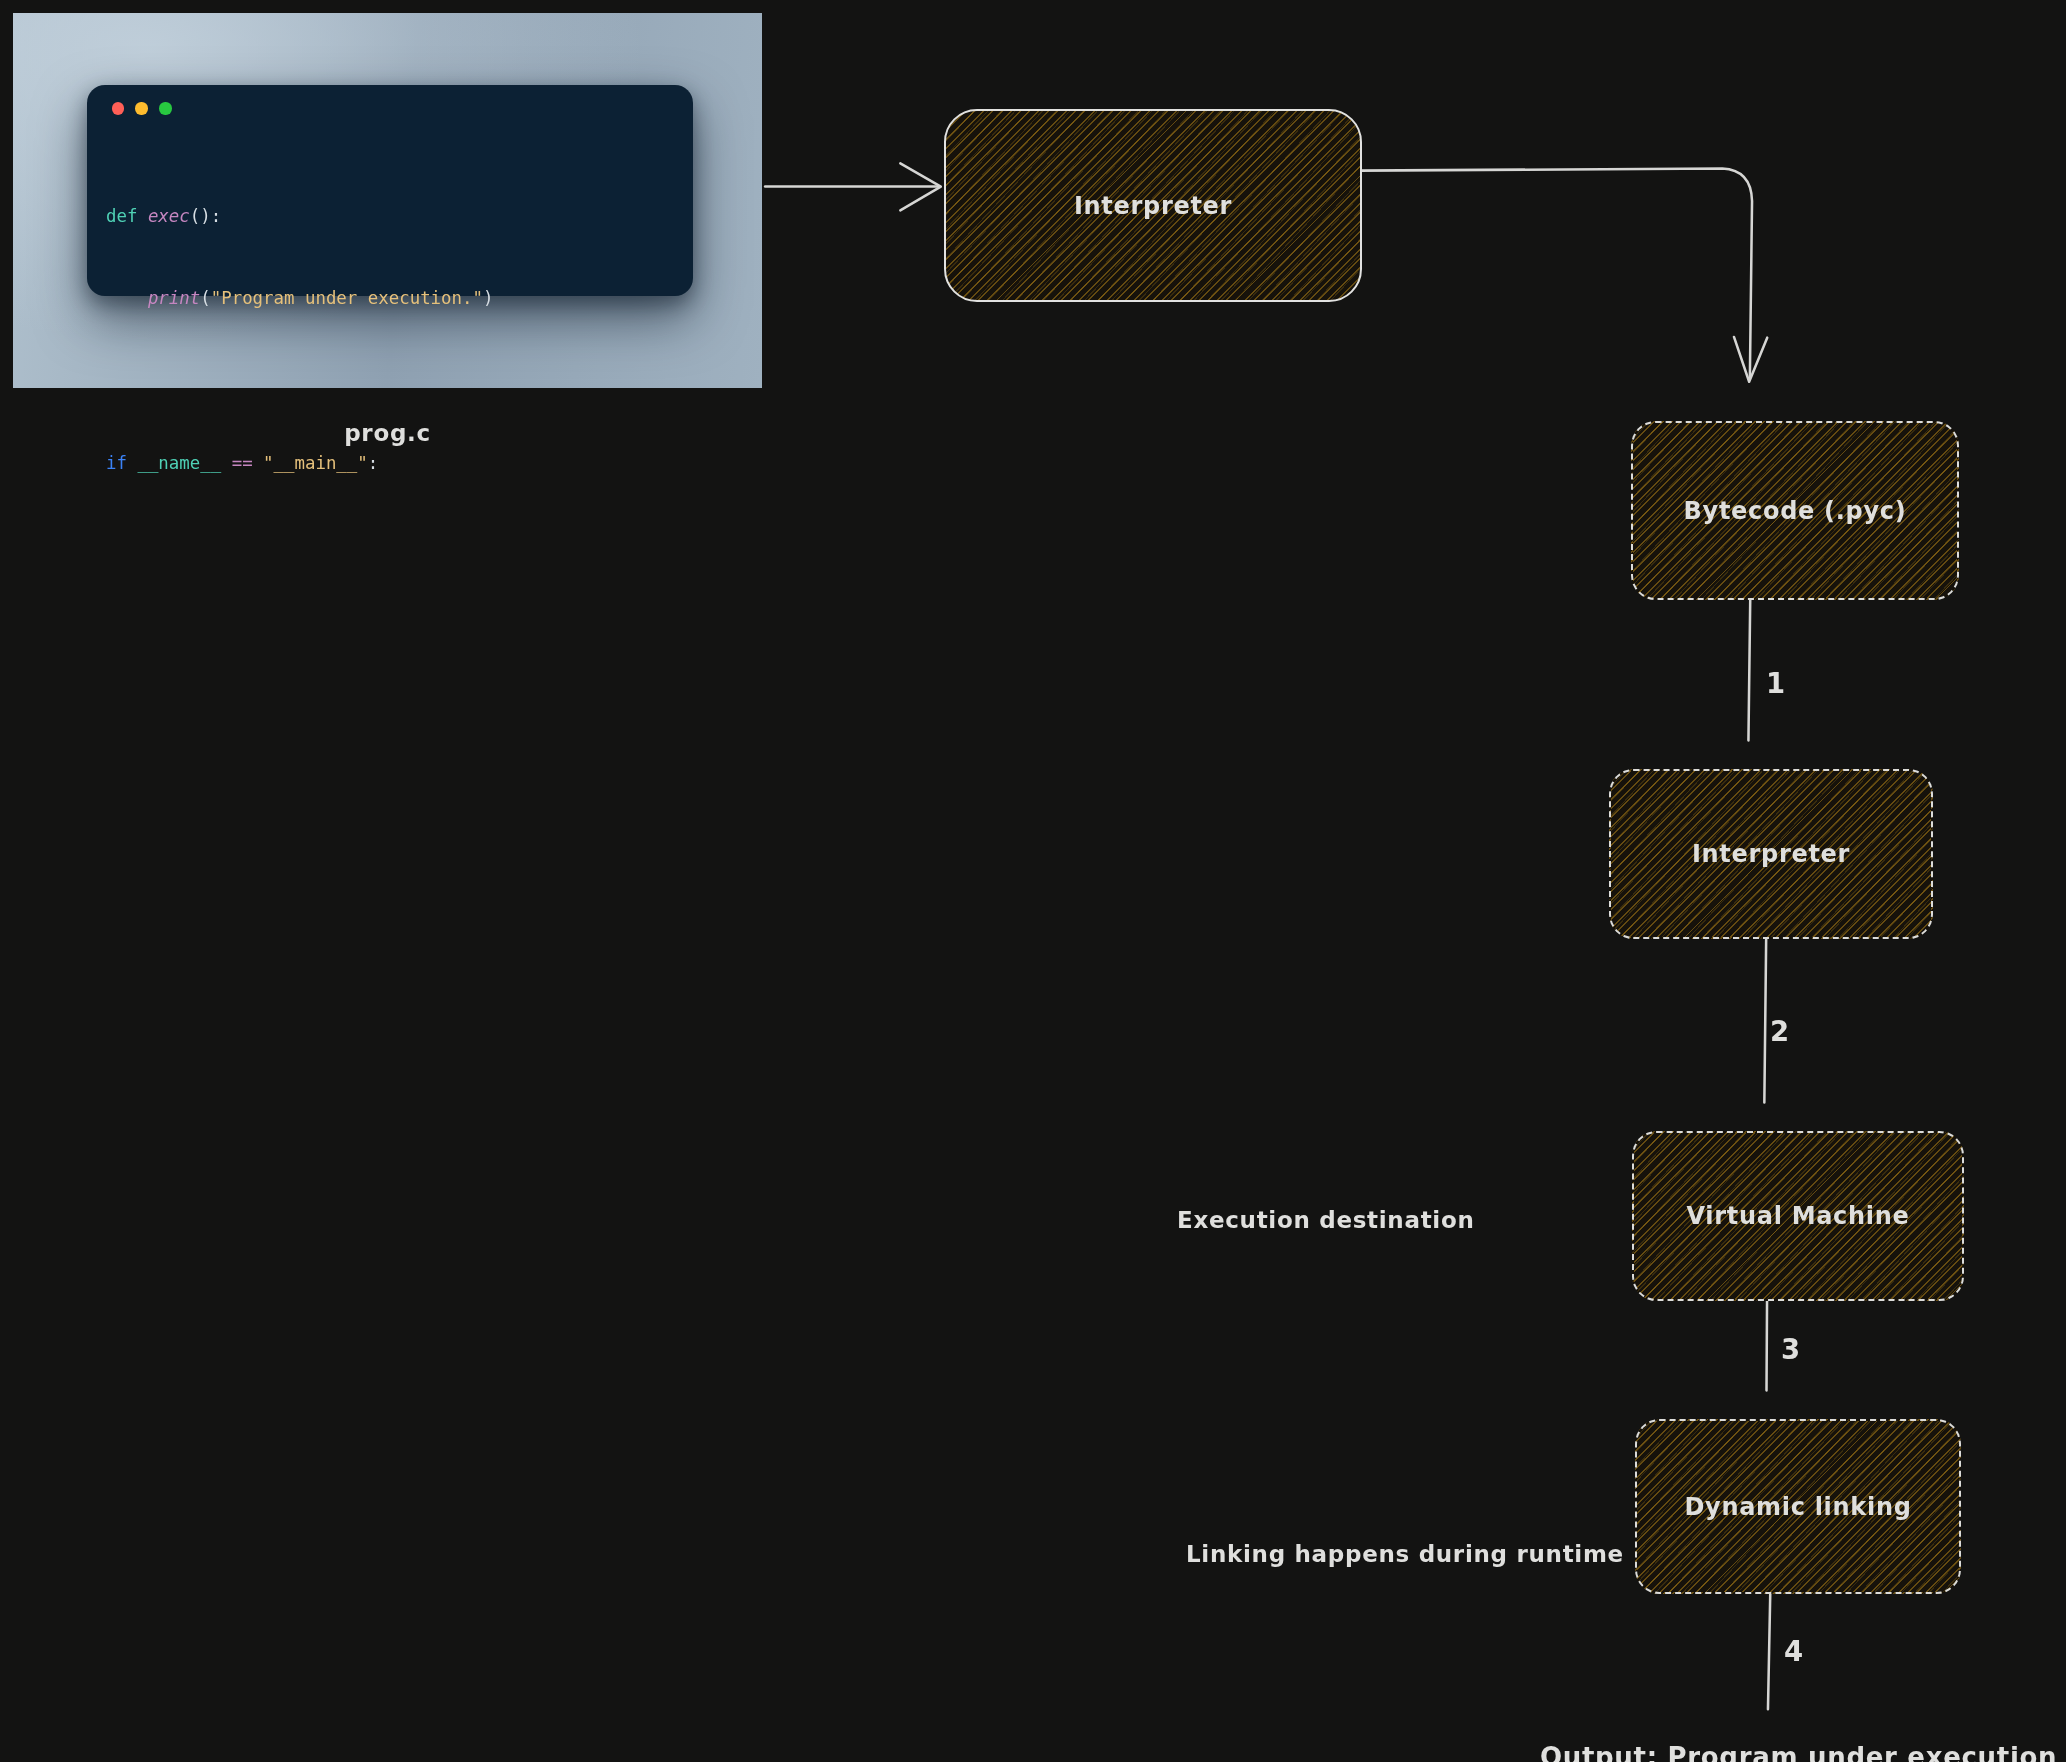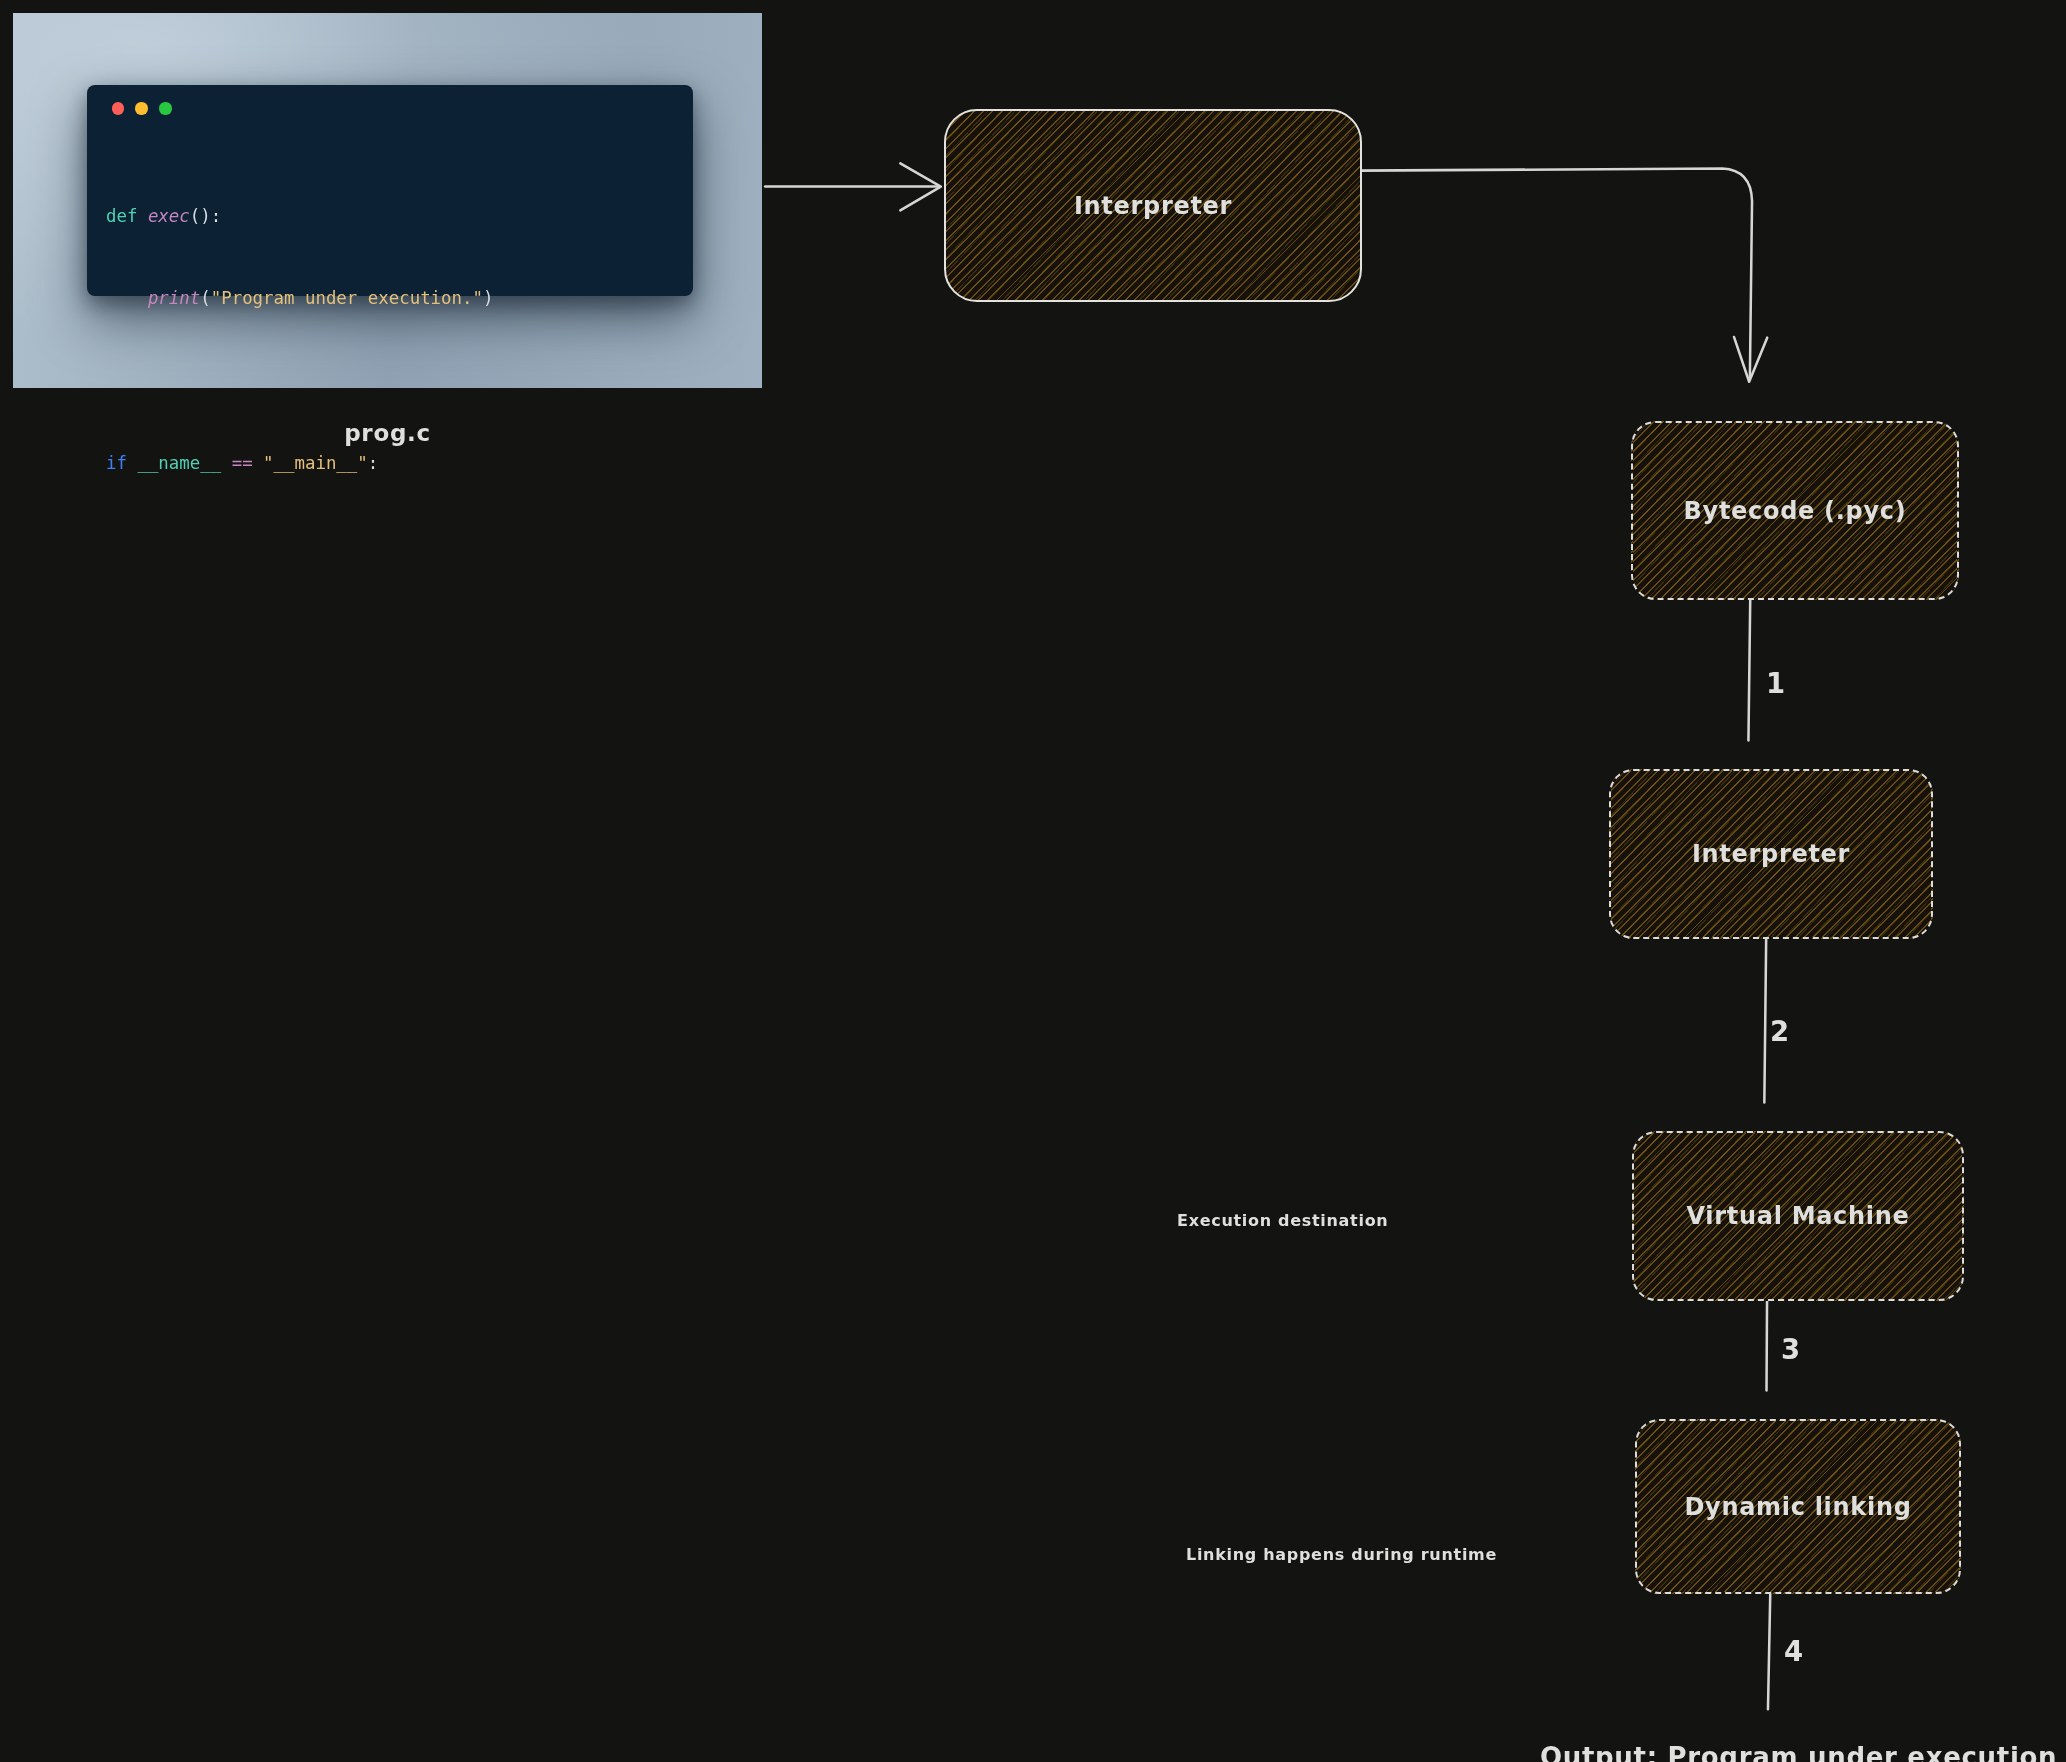--- a/index.html
+++ b/index.html
@@ -13,21 +13,21 @@
   .panel{
     position:absolute;left:13px;top:13px;width:749px;height:375px;
     background:linear-gradient(95deg,#aebfcc 0%,#8fa1b2 52%,#9fb1c0 100%);
   }
   .panel::before{
     content:"";position:absolute;inset:0;
     background:radial-gradient(120% 140% at 18% 10%, rgba(198,212,223,.8) 0%, rgba(198,212,223,0) 55%);
   }
   .code-window{
     position:absolute;left:74px;top:72px;width:606px;height:211px;
-    background:#0c2134;border-radius:8px;
+    background:#0c2134;border-radius:18px;
     box-shadow:0 22px 51px rgba(10,22,36,.55), 0 7.2px 19px rgba(10,22,36,.4);
   }
   .dots{display:flex;gap:11.6px;padding:17.4px 0 0 24.6px;}
   .dot{width:12.3px;height:12.3px;border-radius:50%;}
   .dot.red{background:#ff5f57;}
   .dot.yellow{background:#febc2e;}
   .dot.green{background:#28c840;}
   .code{
     margin:33px 0 0 19px;
     font-family:"DejaVu Sans Mono", monospace;
@@ -72,21 +72,21 @@
 
   .edge-num{
     position:absolute;transform:translate(-50%,-50%);
     font-size:27.5px;
   }
   #edge-num-1{left:1776px;top:656px;}
   #edge-num-2{left:1780px;top:1004px;}
   #edge-num-3{left:1791px;top:1322px;}
   #edge-num-4{left:1794px;top:1624px;}
 
-  .annot{position:absolute;transform:translateY(-50%);font-size:16px;white-space:nowrap;}
+  .annot{position:absolute;transform:translateY(-50%);font-size:23px;white-space:nowrap;}
   #annot-exec-dest{left:1177px;top:1193px;}
   #annot-linking{left:1186px;top:1527px;}
   #annot-output{right:8.7px;top:1730px;transform:translateY(-50%);font-size:26px;}
 </style>
 </head>
 <body>
 
 <div id="canvas">
 
   <div class="panel">

